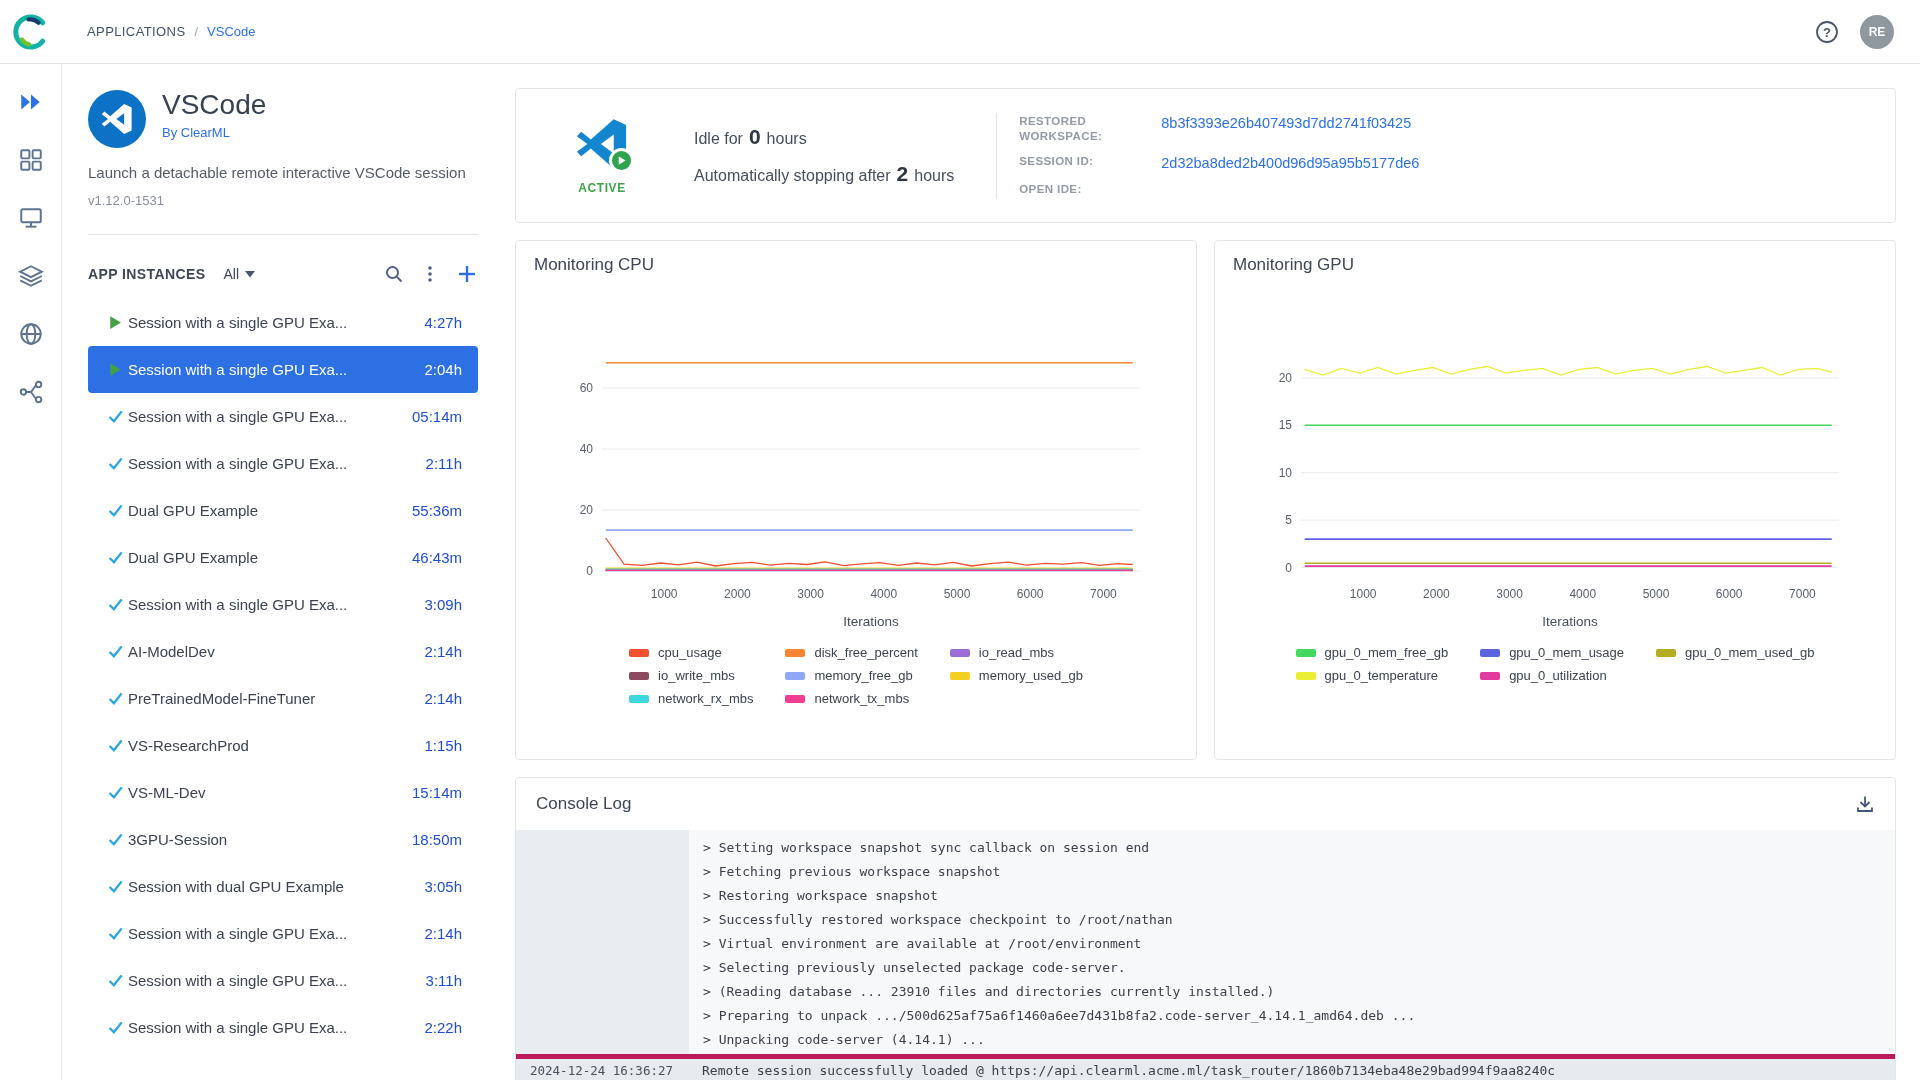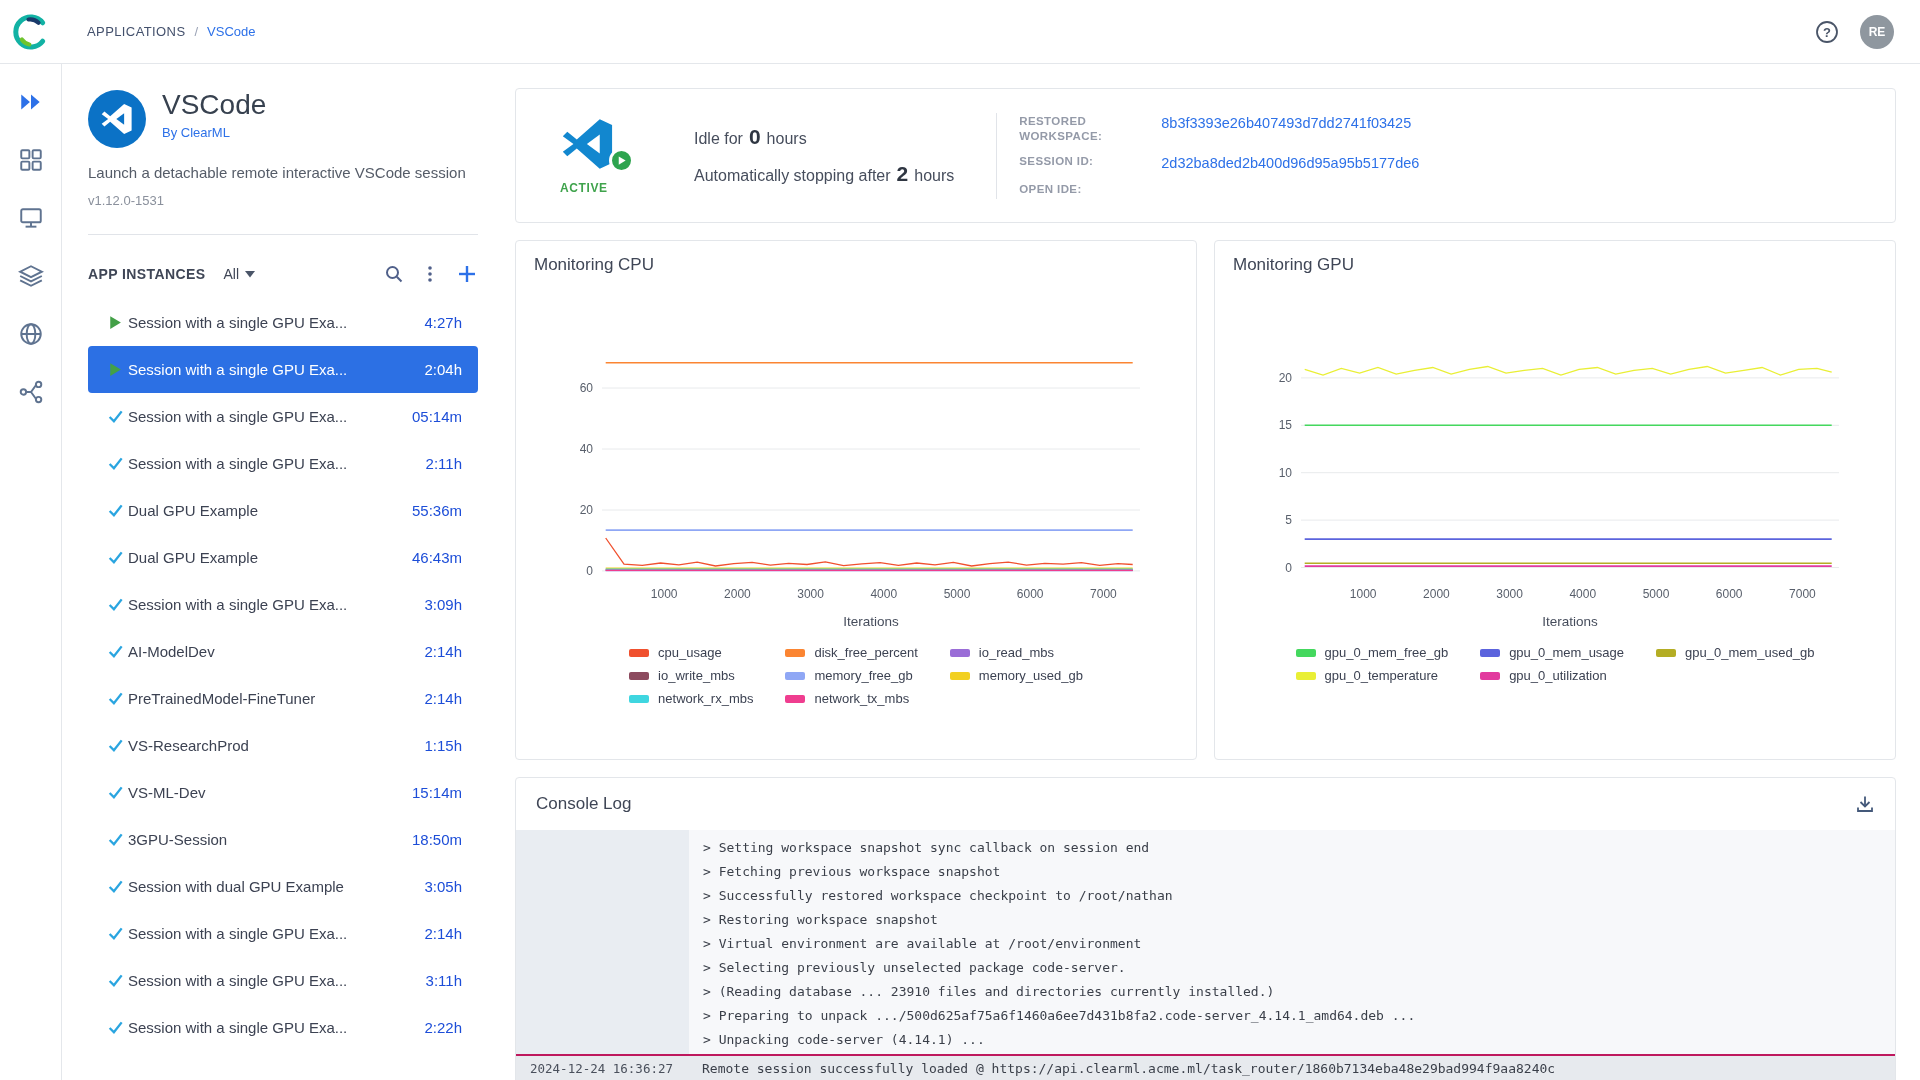--- a/index.html
+++ b/index.html
@@ -41,21 +41,21 @@
 .inst-ic{width:22px;display:flex;align-items:center}
 .inst-name{flex:1;font-size:15px;color:#3c4252;white-space:nowrap;overflow:hidden;text-overflow:ellipsis}
 .inst-time{font-size:15px;color:#1d4ed8;margin-left:10px;white-space:nowrap}
 
 
 .main{position:absolute;top:64px;left:500px;right:0;bottom:0;padding:24px 24px 0 15px;overflow:hidden;background:#fff}
 .card{border:1px solid #e3e6ea;border-radius:4px;background:#fff}
 
 
 .status-card{height:135px;display:flex;align-items:center}
-.vs-block{margin-left:44px;width:84px;position:relative;flex:none}
+.vs-block{margin-left:44px;width:84px;text-align:center;position:relative;flex:none}
 .active-label{margin-top:5px;font-size:12px;font-weight:700;color:#3fa34c;letter-spacing:.6px}
 .badge{position:absolute;right:10px;top:32px;width:25px;height:25px;border-radius:50%;background:#2ea44f;border:3px solid #fff;display:flex;align-items:center;justify-content:center}
 .idle-block{margin-left:50px;flex:none}
 .idle-line{display:flex;align-items:baseline;gap:6px;font-size:16px;color:#464d5c}
 .idle-line b{font-size:21px;color:#2f3642}
 .idle-line+.idle-line{margin-top:13px}
 .v-div{width:1px;height:86px;background:#e1e4e9;margin-left:42px;flex:none}
 .fields{margin-left:22px;display:flex;flex-direction:column;gap:9px}
 .field-row{display:flex;align-items:flex-start}
 .field-label{width:142px;flex:none;font-size:11.5px;font-weight:700;color:#949aa8;letter-spacing:.4px;line-height:1.35;text-transform:uppercase}
@@ -73,21 +73,21 @@
 svg text.tick{font-family:"Liberation Sans",sans-serif;font-size:12px;fill:#585f6b}
 svg text.axis{font-family:"Liberation Sans",sans-serif;font-size:13.5px;fill:#464d5c}
 
 
 .console-card{margin-top:17px;height:330px;position:relative;overflow:hidden;border-radius:4px 4px 0 0}
 .console-head{height:52px;display:flex;align-items:center;padding:0 20px}
 .console-body{position:absolute;top:52px;left:0;right:0;bottom:0;background:#f7f8fa;font-family:"DejaVu Sans Mono",monospace;font-size:13px;color:#3a3f49}
 .gutter{position:absolute;top:0;left:0;bottom:0;width:173px;background:#e9edf2}
 .log-lines{position:relative;margin-left:173px;padding:6px 0 0 14px}
 .log-line{height:24px;line-height:24px;white-space:pre;overflow:hidden}
-.log-footer{position:relative;margin-top:2px;height:27px;background:#e7eaee;border-top:2px solid #be185d;display:flex;align-items:center}
+.log-footer{position:relative;margin-top:2px;height:27px;background:#e7eaee;border-top:5px solid #be185d;display:flex;align-items:center}
 .ts{width:173px;flex:none;padding-left:14px;font-size:12.5px;color:#4a505c}
 .log-msg{margin-left:13px;font-size:13px;white-space:pre;overflow:hidden}
 .dl-btn{margin-left:auto;cursor:pointer;display:flex}
 </style>
 </head>
 <body>
 
 <div class="topbar">
   <div class="logo-box">
     <svg width="40" height="40" viewBox="0 0 48 48">
@@ -523,22 +523,22 @@
             <polyline points="5.5,8 10,12.5 14.5,8"></polyline>
             <path d="M3 13.5 V17 H17 V13.5"></path>
         </svg>
       </span>
     </div>
     <div class="console-body">
       <div class="gutter"></div>
       <div class="log-lines" id="console-lines">
           <div class="log-line">&gt; Setting workspace snapshot sync callback on session end</div>
           <div class="log-line">&gt; Fetching previous workspace snapshot</div>
+          <div class="log-line">&gt; Restoring workspace snapshot</div>
           <div class="log-line">&gt; Successfully restored workspace checkpoint to /root/nathan</div>
-          <div class="log-line">&gt; Restoring workspace snapshot</div>
           <div class="log-line">&gt; Virtual environment are available at /root/environment</div>
           <div class="log-line">&gt; Selecting previously unselected package code-server.</div>
           <div class="log-line">&gt; (Reading database ... 23910 files and directories currently installed.)</div>
           <div class="log-line">&gt; Preparing to unpack .../500d625af75a6f1460a6ee7d431b8fa2.code-server_4.14.1_amd64.deb ...</div>
           <div class="log-line">&gt; Unpacking code-server (4.14.1) ...</div>
         </div>
       <div class="log-footer">
         <span class="ts">2024-12-24 16:36:27</span>
         <span class="log-msg">Remote session successfully loaded @ https://api.clearml.acme.ml/task_router/1860b7134eba48e29bad994f9aa8240c</span>
       </div>

